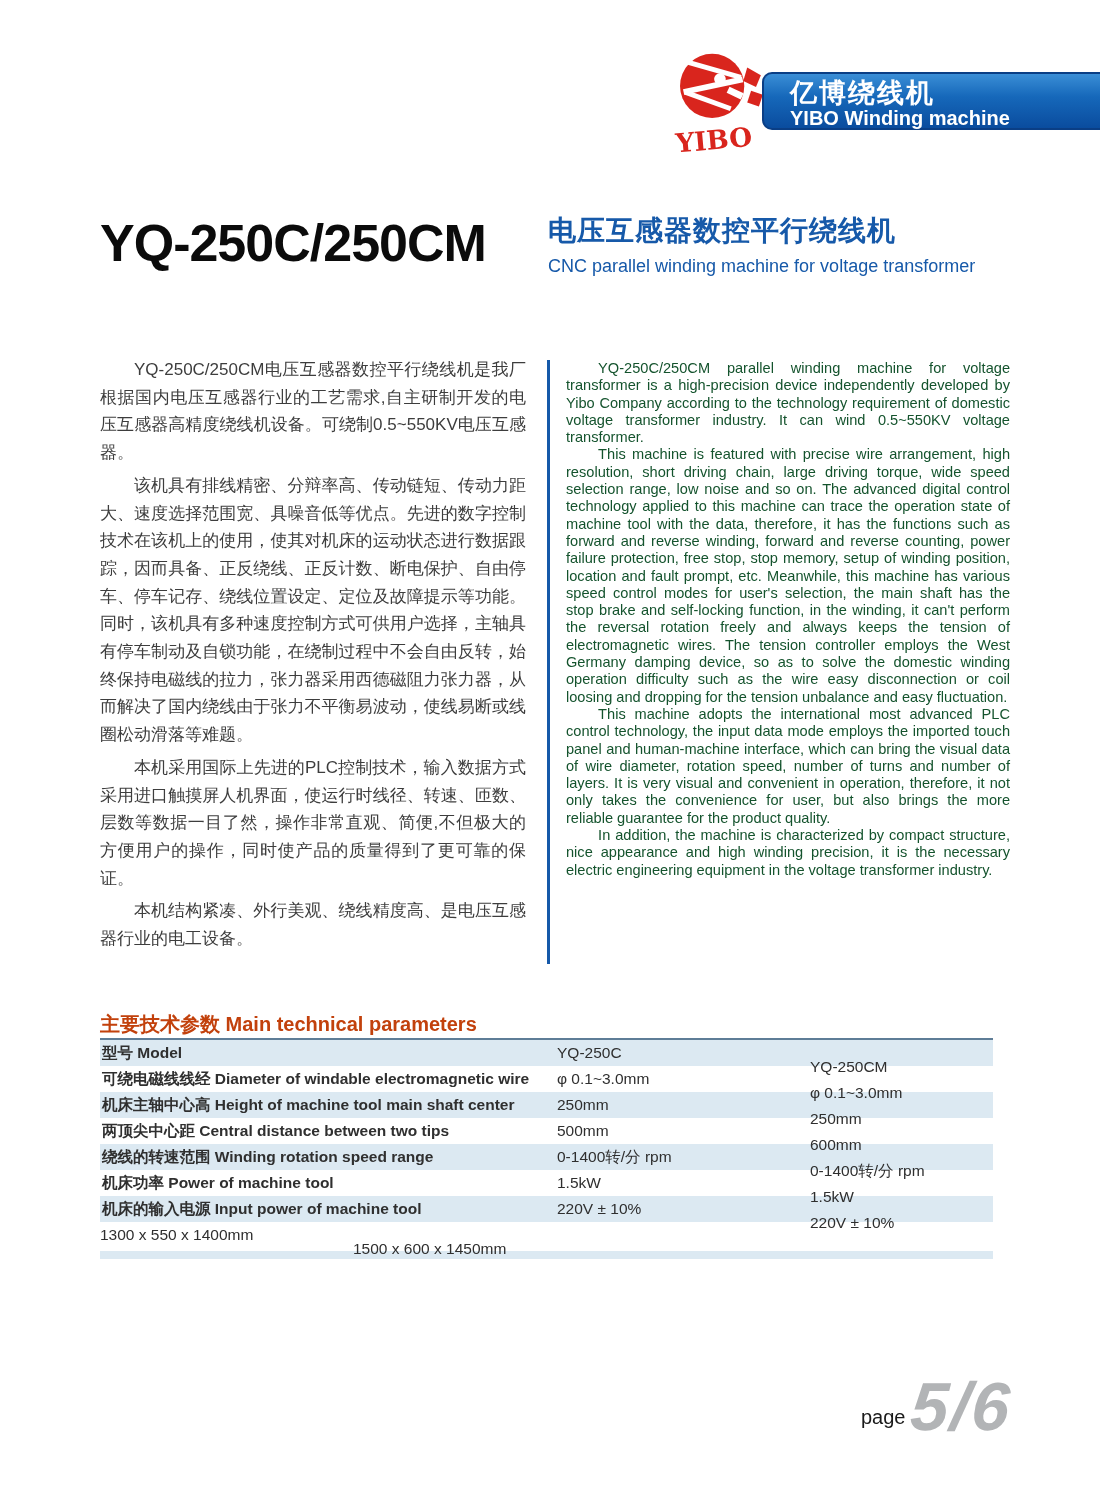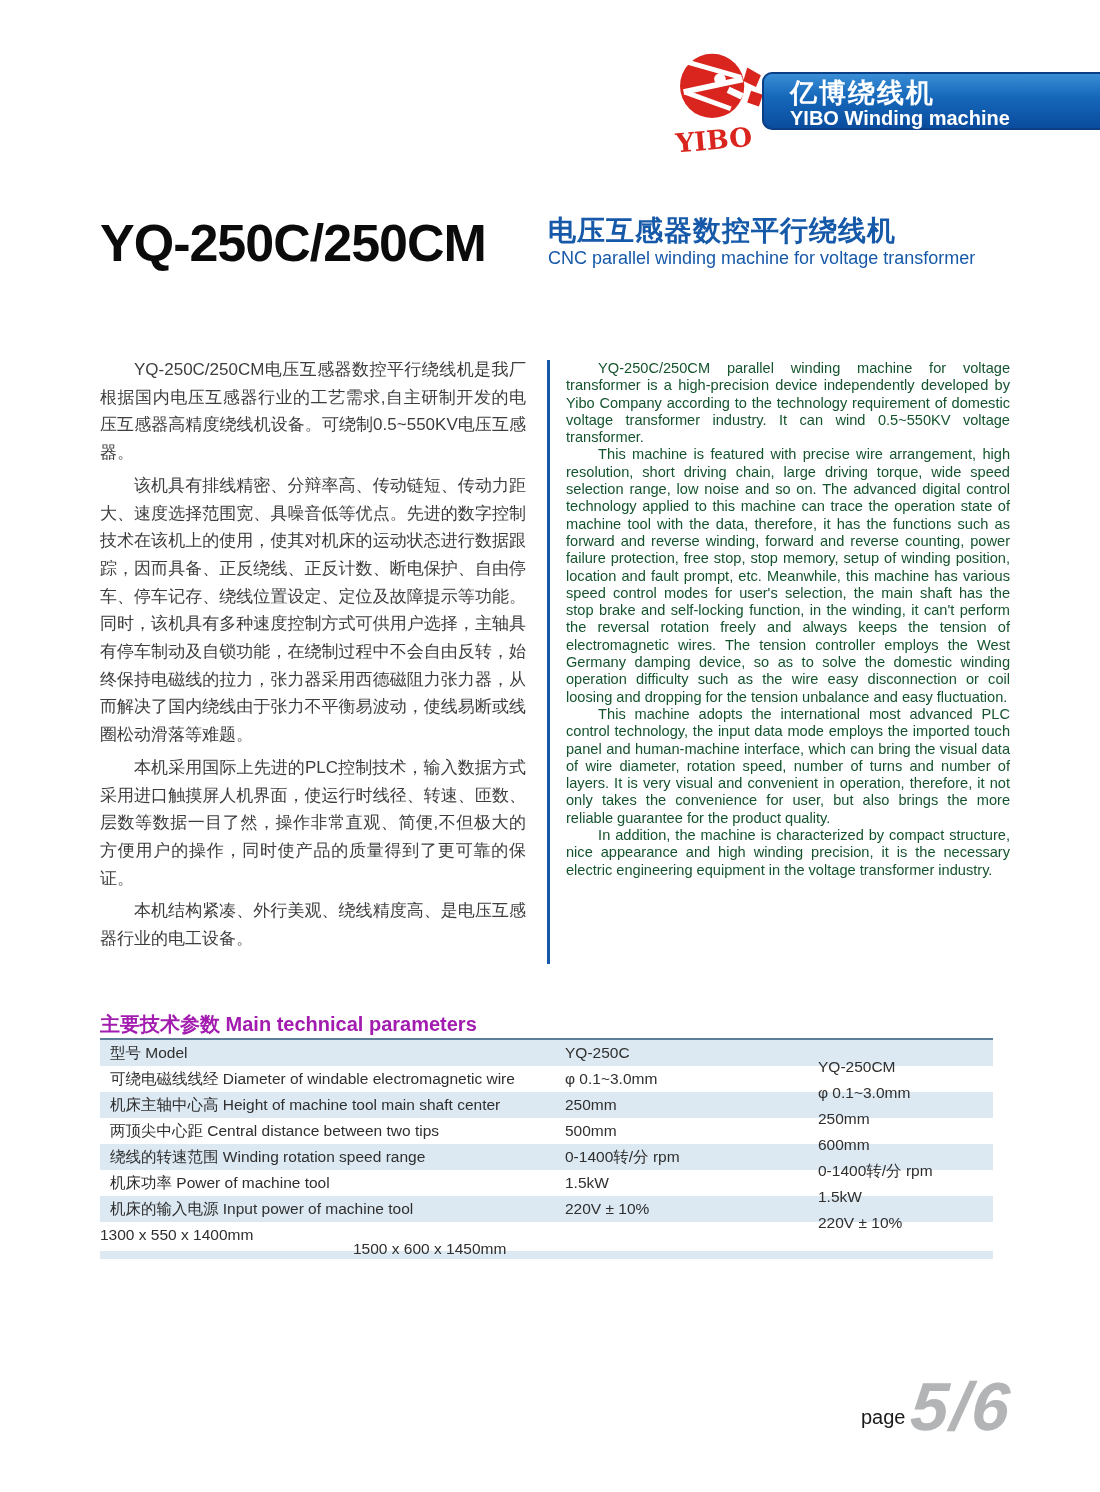--- a/index.html
+++ b/index.html
@@ -20,41 +20,41 @@
   .banner-zh{font-size:27px;font-weight:bold;letter-spacing:2px;line-height:31px;}
   .banner-en{font-size:20px;font-weight:bold;line-height:18px;}
 
   
   .model-title{
     position:absolute;left:100px;top:214px;margin:0;
     font-size:52px;font-weight:bold;letter-spacing:-1px;color:#0b0b0b;line-height:58px;
   }
   .subtitle{position:absolute;left:548px;top:215px;}
   .sub-zh{font-size:28px;font-weight:bold;letter-spacing:1px;line-height:32px;}
-  .sub-en{font-size:18px;line-height:22px;margin-top:0;}
+  .sub-en{font-size:18px;line-height:22px;margin-top:8px;}
 
   
   .col-zh{
     position:absolute;left:100px;top:356px;width:426px;
     font-size:17px;line-height:27.7px;color:#3d3d3d;text-align:justify;
   }
   .col-zh p{margin:0 0 5px 0;text-indent:2em;}
   .v-divider{position:absolute;left:547px;top:360px;width:3px;height:604px;}
   .col-en{
     position:absolute;left:566px;top:360px;width:444px;
     font-size:14.6px;line-height:17.3px;color:#14532d;text-align:justify;
   }
   .col-en p{margin:0;text-indent:2.2em;}
 
   
   .params-title{position:absolute;left:100px;top:1011px;margin:0;font-size:20px;font-weight:bold;}
   .params-table{position:absolute;left:100px;top:1038px;width:893px;border-top:2px solid #5e7d97;}
   .prow{display:flex;height:26px;align-items:center;font-size:15.5px;color:#2f2f2f;}
   .prow.shaded{background:#dce9f2;}
-  .pcell-label{width:455px;padding-left:10px;}
+  .pcell-label{width:455px;padding-left:2px;font-weight:bold;}
   .pcell-v1{width:253px;}
   .pcell-v2{width:175px;margin-top:28px;}
   .pstrip{height:8px;background:#dce9f2;margin-top:3px;}
 
   
   .footer{position:absolute;right:88px;top:1372px;display:flex;align-items:flex-end;}
   .page-label{font-size:20px;color:#1a1a1a;margin:0 6px 11px 0;}
   .page-num{
     font-size:68px;font-weight:bold;font-style:italic;line-height:1;
     letter-spacing:2px;transform:skewX(-4deg);
@@ -101,21 +101,21 @@
 
   <div class="v-divider" style="background:#1659a9"></div>
 
   <div class="col-en">
     <p>YQ-250C/250CM parallel winding machine for voltage transformer is a high-precision device independently developed by Yibo Company according to the technology requirement of domestic voltage transformer industry. It can wind 0.5~550KV voltage transformer.</p>
     <p>This machine is featured with precise wire arrangement, high resolution, short driving chain, large driving torque, wide speed selection range, low noise and so on. The advanced digital control technology applied to this machine can trace the operation state of machine tool with the data, therefore, it has the functions such as forward and reverse winding, forward and reverse counting, power failure protection, free stop, stop memory, setup of winding position, location and fault prompt, etc. Meanwhile, this machine has various speed control modes for user's selection, the main shaft has the stop brake and self-locking function, in the winding, it can't perform the reversal rotation freely and always keeps the tension of electromagnetic wires. The tension controller employs the West Germany damping device, so as to solve the domestic winding operation difficulty such as the wire easy disconnection or coil loosing and dropping for the tension unbalance and easy fluctuation.</p>
     <p>This machine adopts the international most advanced PLC control technology, the input data mode employs the imported touch panel and human-machine interface, which can bring the visual data of wire diameter, rotation speed, number of turns and number of layers. It is very visual and convenient in operation, therefore, it not only takes the convenience for user, but also brings the more reliable guarantee for the product quality.</p>
     <p>In addition, the machine is characterized by compact structure, nice appearance and high winding precision, it is the necessary electric engineering equipment in the voltage transformer industry.</p>
   </div>
 
-  <h2 class="params-title" style="color:#a21caf">主要技术参数 Main technical parameters</h2>
+  <h2 class="params-title" style="color:#c2410c">主要技术参数 Main technical parameters</h2>
 
   <div class="params-table">
     <div class="prow shaded">
       <div class="pcell-label">型号 Model</div>
       <div class="pcell-v1">YQ-250C</div>
       <div class="pcell-v2">YQ-250CM</div>
     </div>
     <div class="prow">
       <div class="pcell-label">可绕电磁线线经 Diameter of windable electromagnetic wire</div>
       <div class="pcell-v1">φ 0.1~3.0mm</div>

